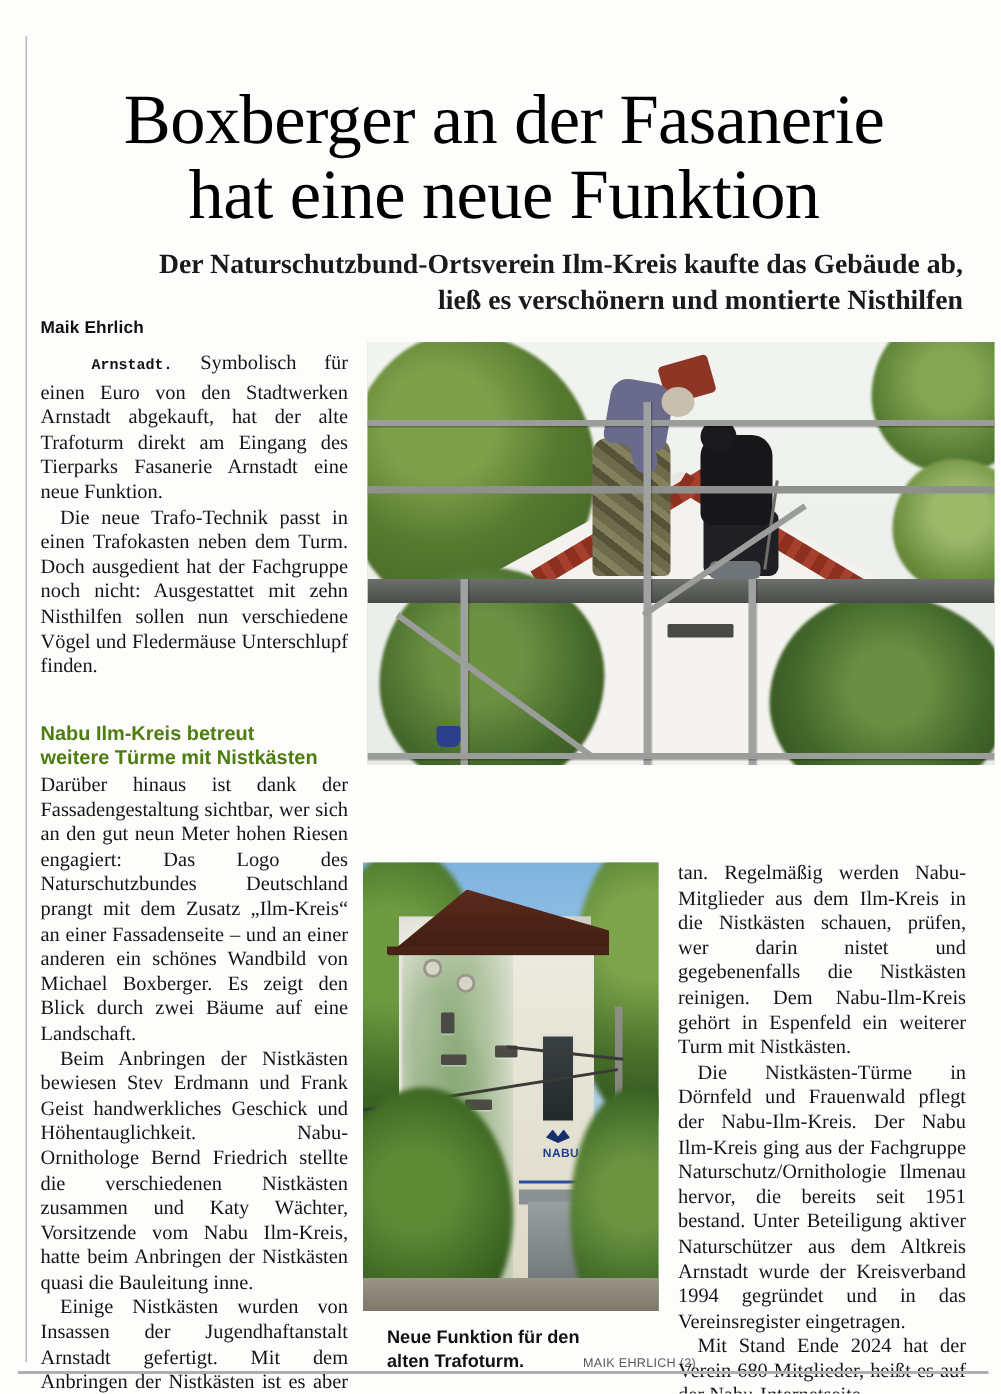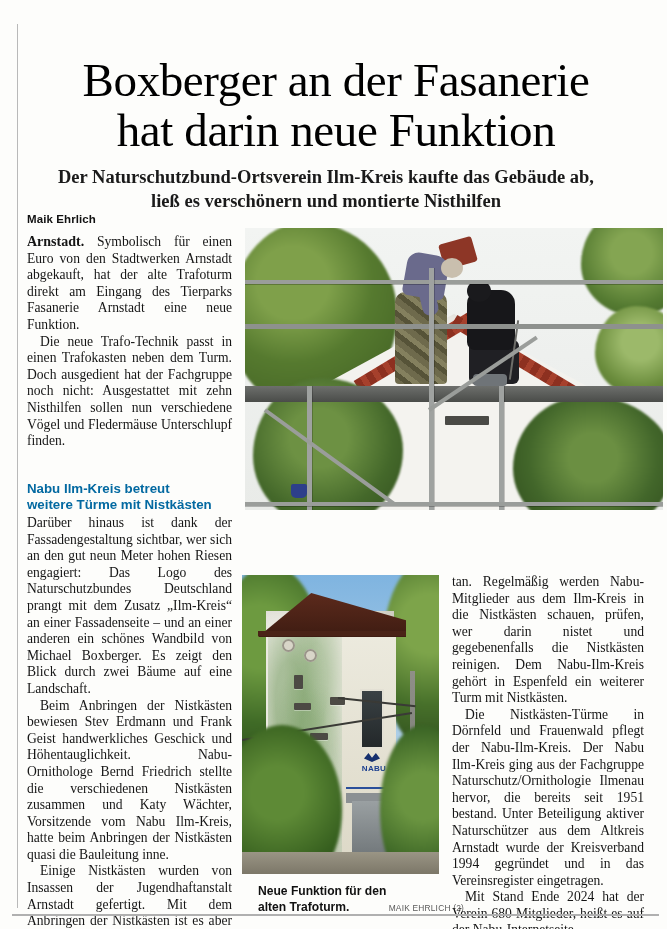--- a/index.html
+++ b/index.html
@@ -55,24 +55,24 @@
     font-weight: normal;
     font-size: 47px;
     line-height: 50px;
     letter-spacing: -0.4px;
     color: #000;
   }
   .headline .l2 { display: block; }
 
   .subhead {
     position: absolute;
-    left: 20px;
+    left: 30px;
     top: 150px;
     width: 612px;
-    text-align: center;
+    text-align: right;
     font-family: "Liberation Serif", serif;
     font-size: 18.5px;
     line-height: 24px;
     color: #1a1a1a;
   }
   .subhead .l2 { display: block; }
 
   
   .byline {
     position: absolute;
@@ -107,36 +107,37 @@
     width: 205px;
   }
 
   #col3 {
     left: 452px;
     top: 574px;
     width: 192px;
   }
 
   .dropcity {
-    font-family: Liberation Serif, serif;
+    font-family: Liberation Mono, monospace;
     font-weight: bold;
-    font-size: 14px;
+    font-size: 10px;
+    margin-left: 34px;
   }
 
   
   .sec-head {
     position: absolute;
     left: 27px;
     top: 481px;
     width: 205px;
     font-family: "Liberation Sans", sans-serif;
     font-weight: bold;
     font-size: 13.3px;
     line-height: 16.4px;
-    color: #0369a1;
+    color: #4d7c0f;
   }
   .sec-head .l2 { display: block; }
 
   #col1b {
     left: 27px;
     top: 515px;
     width: 205px;
   }
 
   
@@ -401,21 +402,21 @@
 </style>
 </head>
 <body>
 
 <div class="page">
 
   <div class="left-rule"></div>
 
   <h1 class="headline">
     <span>Boxberger an der Fasanerie</span>
-    <span class="l2">hat darin neue Funktion</span>
+    <span class="l2">hat eine neue Funktion</span>
   </h1>
 
   <h2 class="subhead">
     <span>Der Naturschutzbund-Ortsverein Ilm-Kreis kaufte das Gebäude ab,</span>
     <span class="l2">ließ es verschönern und montierte Nisthilfen</span>
   </h2>
 
   <div class="byline">Maik Ehrlich</div>
 
   <div class="col" id="col1">

